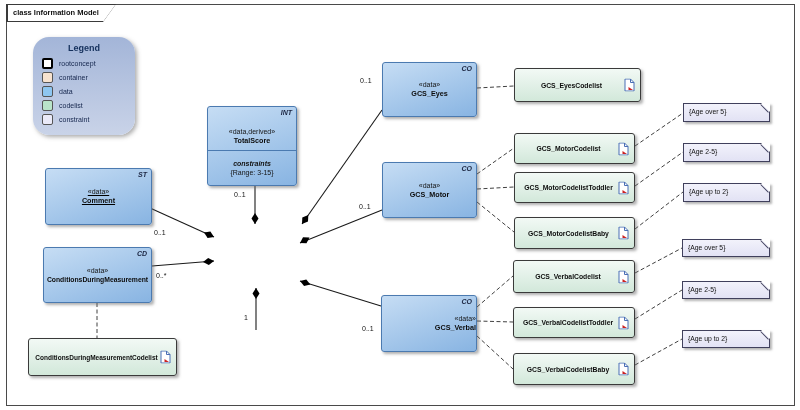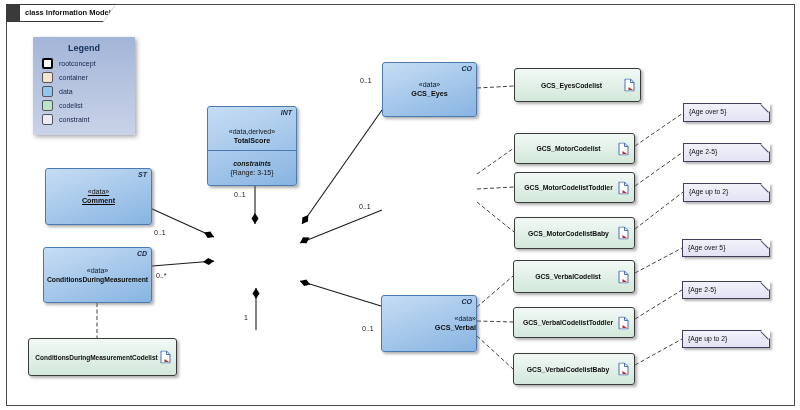--- a/index.html
+++ b/index.html
@@ -1,23 +1,23 @@
 <!DOCTYPE html>
 <html><head>
 <meta charset="utf-8">
 <style>
   html,body{margin:0;padding:0;}
   body{width:800px;height:410px;background:#ffffff;font-family:"Liberation Sans",sans-serif;position:relative;overflow:hidden;}
   .canvas{position:absolute;left:0;top:0;width:800px;height:410px;}
   .frame{position:absolute;left:6px;top:4px;width:787px;height:400px;border:1px solid #4a4a4a;background:#ffffff;}
   .tab-b{position:absolute;left:6px;top:4px;width:110px;height:18px;background:#3a3a3a;clip-path:polygon(0 0,100% 0,calc(100% - 13px) 100%,0 100%);}
-  .tab-i{position:absolute;left:14px;top:1px;width:108px;height:16px;background:#ffffff;clip-path:polygon(0 0,100% 0,calc(100% - 12px) 100%,0 100%);}
+  .tab-i{position:absolute;left:2px;top:1px;width:108px;height:16px;background:#ffffff;clip-path:polygon(0 0,100% 0,calc(100% - 12px) 100%,0 100%);}
   .tab-i span{display:block;font-size:7.5px;font-weight:bold;color:#111;padding:3px 0 0 5px;}
   svg.connectors{position:absolute;left:0;top:0;width:800px;height:410px;}
-  .legend{position:absolute;left:33px;top:37px;width:102px;height:98px;border-radius:1px;background:linear-gradient(180deg,#a3b5d8,#c9d3e8);box-shadow:2px 2px 4px rgba(90,90,90,.5);padding:0;}
+  .legend{position:absolute;left:33px;top:37px;width:102px;height:98px;border-radius:16px;background:linear-gradient(180deg,#a3b5d8,#c9d3e8);box-shadow:2px 2px 4px rgba(90,90,90,.5);padding:0;}
   .legend-title{font-size:9px;font-weight:bold;color:#14305c;text-align:center;margin:6px 0 5px 0;}
   .legend-item{display:flex;align-items:center;gap:6px;margin:3px 0 3px 9px;}
   .swatch{display:inline-block;width:11px;height:11px;border-radius:2px;box-sizing:border-box;background:#fff;border:1px solid #555;}
   .legend-label{font-size:7px;color:#15264d;}
   .node{position:absolute;box-sizing:border-box;border:1px solid #4b7ab0;border-radius:3px;background:linear-gradient(160deg,#c6ddf4,#88b4e2);box-shadow:2px 2px 3px rgba(110,110,110,.55);display:flex;flex-direction:column;align-items:center;justify-content:center;}
   .node .tabbr{position:absolute;top:2px;right:4px;font-size:7px;font-style:italic;font-weight:bold;color:#1a2440;}
   .stereo{font-size:7px;color:#141414;line-height:9px;}
   .nname{font-size:7.2px;font-weight:bold;color:#0d0d0d;line-height:10px;white-space:nowrap;}
   .nname.small{font-size:6.8px;}
   .node.root{border:2.5px solid #000;border-radius:4px;background:linear-gradient(160deg,#fdfdfd,#e7e7e7);}
@@ -129,20 +129,25 @@
   </div>
 
 
 
   <div class="node" style="left:382px;top:62px;width:95px;height:55px;">
     <span class="tabbr">CO</span>
     <div class="stereo">«data»</div>
     <div class="nname">GCS_Eyes</div>
   </div>
 
+  <div class="node" style="left:382px;top:162px;width:95px;height:56px;">
+    <span class="tabbr">CO</span>
+    <div class="stereo">«data»</div>
+    <div class="nname">GCS_Motor</div>
+  </div>
 
   <div class="node" style="left:381px;top:295px;width:96px;height:57px;align-items:flex-end;">
     <span class="tabbr">CO</span>
     <div class="stereo">«data»</div>
     <div class="nname">GCS_Verbal</div>
   </div>
 
   <div class="codelist" style="left:28px;top:338px;width:149px;height:38px;">
     <span class="cname" style="font-size:6.5px;">ConditionsDuringMeasurementCodelist</span>
     <svg class="doc-icon" width="11" height="13" viewBox="0 0 11 13">

